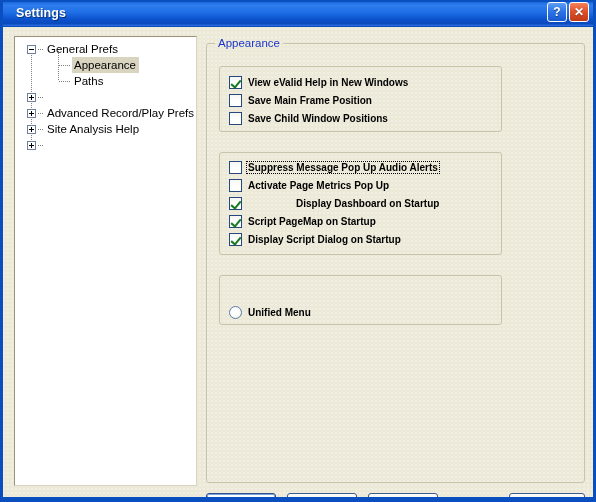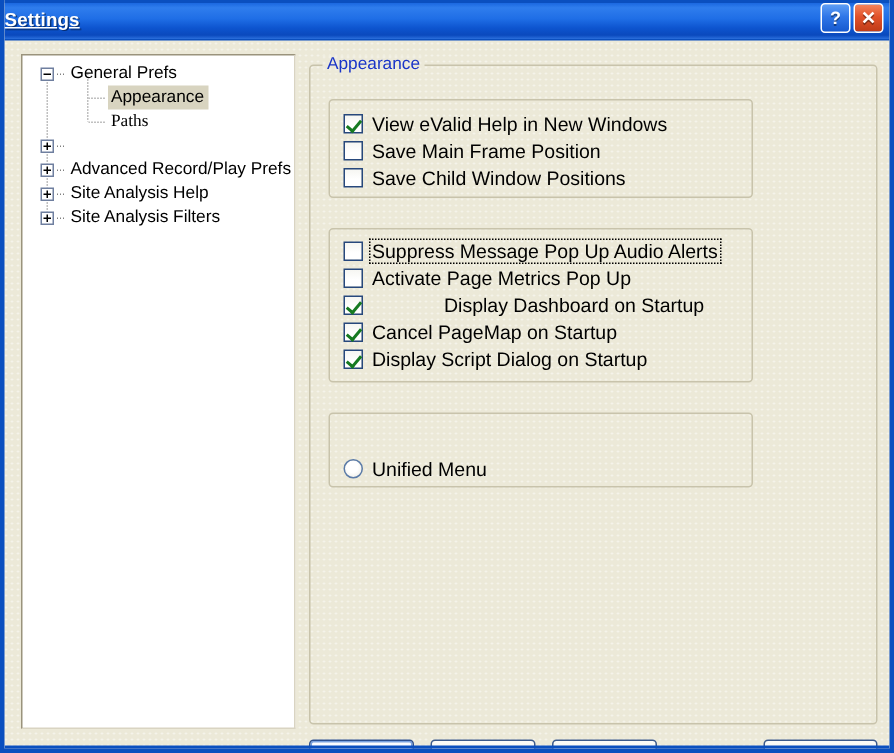--- a/index.html
+++ b/index.html
@@ -45,24 +45,23 @@
   .titlebar::before{
     content:"";
     position:absolute; left:0; top:0; right:0; height:2px;
     background:#0a4fbf;
   }
   .title-text {
     color: #ffffff;
     font-weight: bold;
     font-size: 12.5px;
     letter-spacing: .1px;
-    margin-left: 0;
+    margin-left: 13px;
     text-shadow: 1px 1px 0 rgba(0,0,0,.45);
     user-select: none;
-    text-decoration: underline;
   }
   .title-buttons {
     position: absolute;
     right: 4px;
     top: 2px;
     display: flex;
     gap: 2px;
   }
   .tbtn {
     width: 20px;
@@ -220,25 +219,26 @@
 
   .opt-row {
     position: absolute;
     left: 9px;
     height: 17px;
     display: flex;
     align-items: center;
     white-space: nowrap;
   }
   .opt-label {
-    font-size: 13px;
+    font-size: 10px;
     color: #000;
     margin-left: 5px;
     padding: 0 1px;
     cursor: default;
+    font-weight: bold;
   }
   .opt-label.focused {
     outline: 1px dotted #000;
     outline-offset: 0px;
   }
 
   
   .cb {
     width: 13px;
     height: 13px;
@@ -327,25 +327,25 @@
   </div>
 
   <div class="client">
 
     <div class="tree-panel">
       <div class="tree" id="tree-root">
           <div class="dotline-v" style="top: 12px; height: 96px;"></div>
           <div class="dotline-v2" style="top: 12px; height: 32px;"></div>
           <div class="tnode level0" style="position: relative;"><div class="expander"></div><div class="dotline-h" style="left: 23px; top: 8px; width: 6px;"></div><span class="tlabel">General Prefs</span></div>
           <div class="tnode level1 selected" style="position: relative;"><div class="dotline-h" style="left: 44px; top: 8px; width: 11px;"></div><span class="tlabel">Appearance</span></div>
-          <div class="tnode level1" style="position: relative; font-family: Liberation Serif, serif;"><div class="dotline-h" style="left: 44px; top: 8px; width: 11px;"></div><span class="tlabel">Paths</span></div>
+          <div class="tnode level1" style="position: relative;"><div class="dotline-h" style="left: 44px; top: 8px; width: 11px;"></div><span class="tlabel">Paths</span></div>
           <div class="tnode level0" style="position: relative;"><div class="expander plus"></div><div class="dotline-h" style="left: 23px; top: 8px; width: 6px;"></div></div>
           <div class="tnode level0" style="position: relative;"><div class="expander plus"></div><div class="dotline-h" style="left: 23px; top: 8px; width: 6px;"></div><span class="tlabel">Advanced Record/Play Prefs</span></div>
           <div class="tnode level0" style="position: relative;"><div class="expander plus"></div><div class="dotline-h" style="left: 23px; top: 8px; width: 6px;"></div><span class="tlabel">Site Analysis Help</span></div>
-          <div class="tnode level0" style="position: relative;"><div class="expander plus"></div><div class="dotline-h" style="left: 23px; top: 8px; width: 6px;"></div><span class="tlabel">Site Analysis Filters</span></div>
+          <div class="tnode level0" style="position: relative;"><div class="expander plus"></div><div class="dotline-h" style="left: 23px; top: 8px; width: 6px;"></div></div>
         </div>
     </div>
 
     <div class="right-pane">
 
       <div class="groupbox gb-outer">
         <span class="gb-legend">Appearance</span>
       </div>
 
       <div class="groupbox gb-inner gb-a" id="group-a">
@@ -370,21 +370,21 @@
           <div class="opt-row" style="top: 24px;">
             <span class="cb"></span>
             <span class="opt-label">Activate Page Metrics Pop Up</span>
           </div>
           <div class="opt-row" style="top: 42px; gap: 48px;">
             <span class="cb checked"></span>
             <span class="opt-label">Display Dashboard on Startup</span>
           </div>
           <div class="opt-row" style="top: 60px;">
             <span class="cb checked"></span>
-            <span class="opt-label">Cancel PageMap on Startup</span>
+            <span class="opt-label">Script PageMap on Startup</span>
           </div>
           <div class="opt-row" style="top: 78px;">
             <span class="cb checked"></span>
             <span class="opt-label">Display Script Dialog on Startup</span>
           </div>
         </div>
       <div class="groupbox gb-inner gb-c" id="group-c">
           <div class="opt-row" style="top: 28px;">
             <span class="rb"></span>
             <span class="opt-label">Unified Menu</span>

